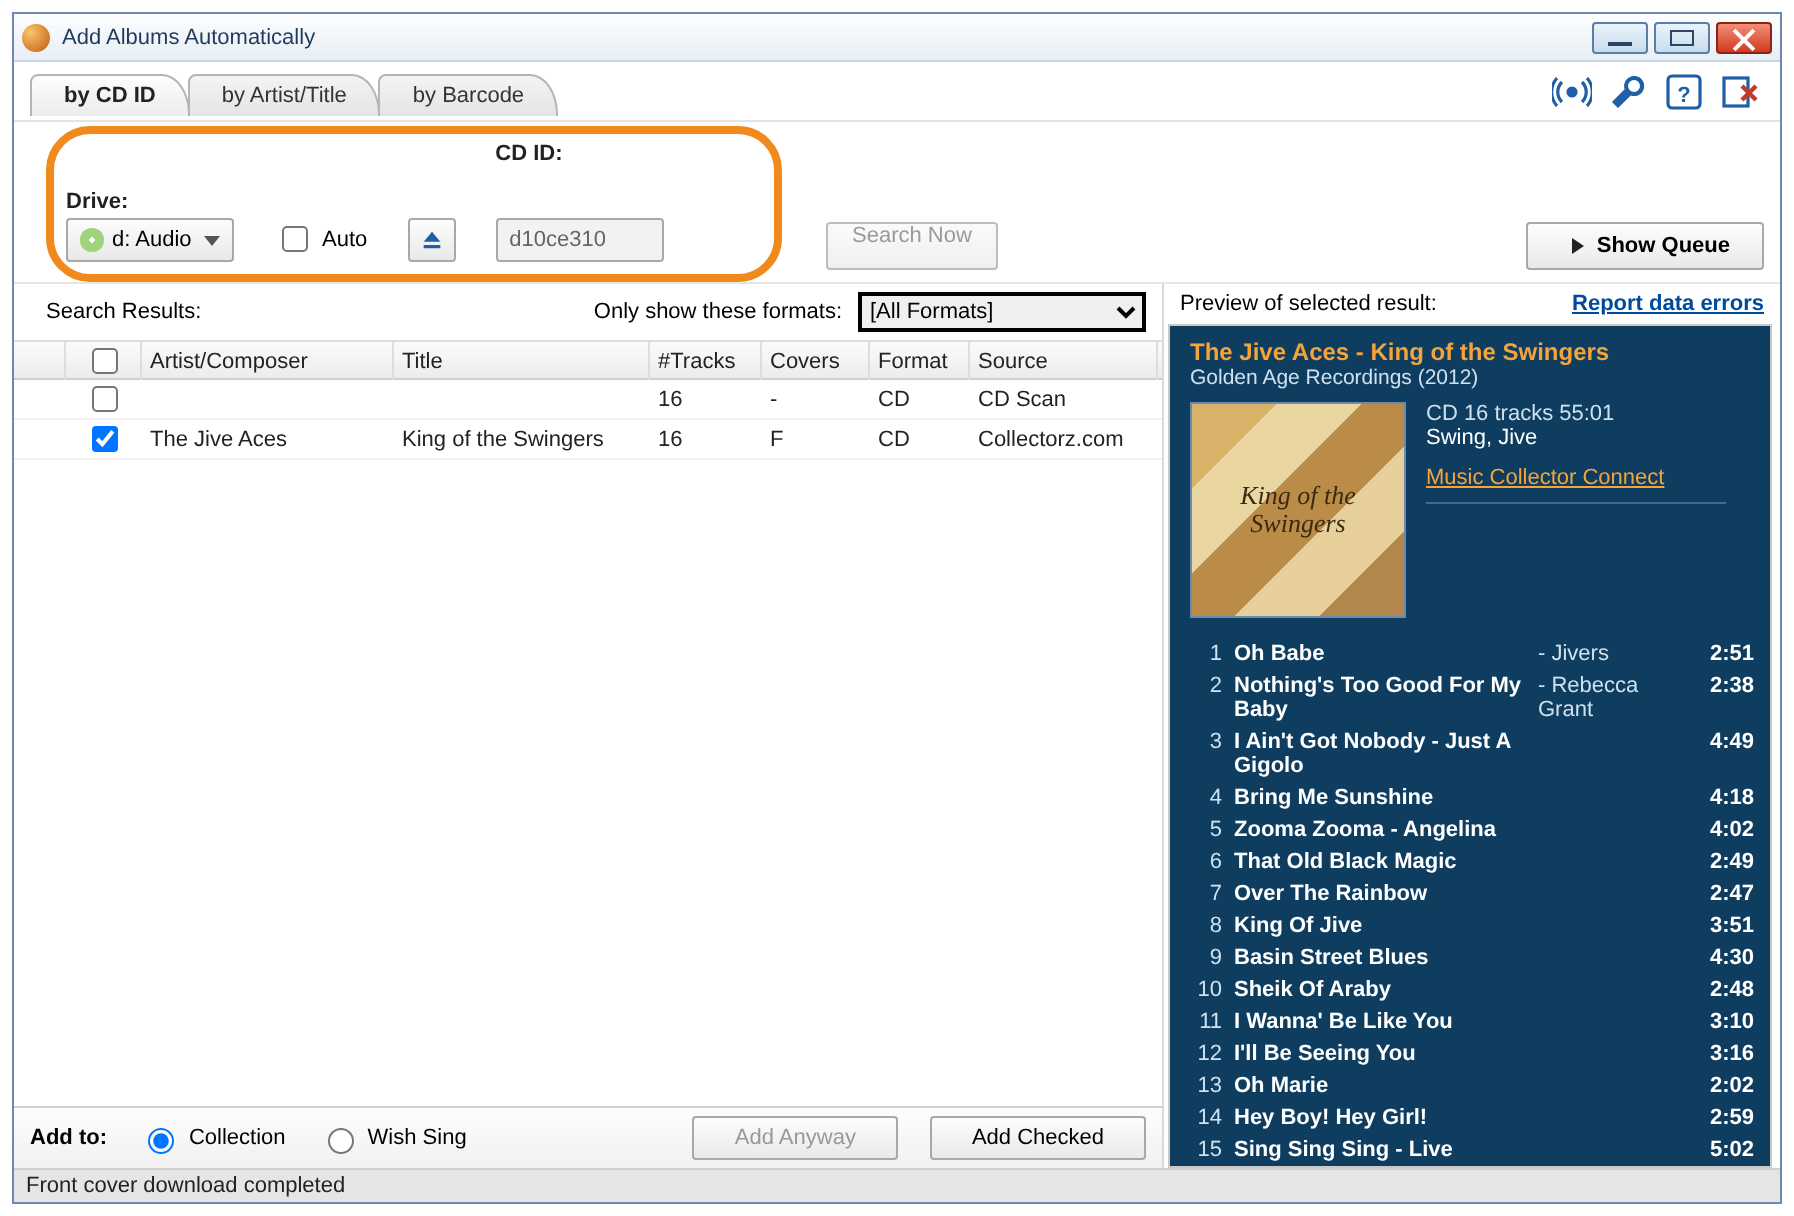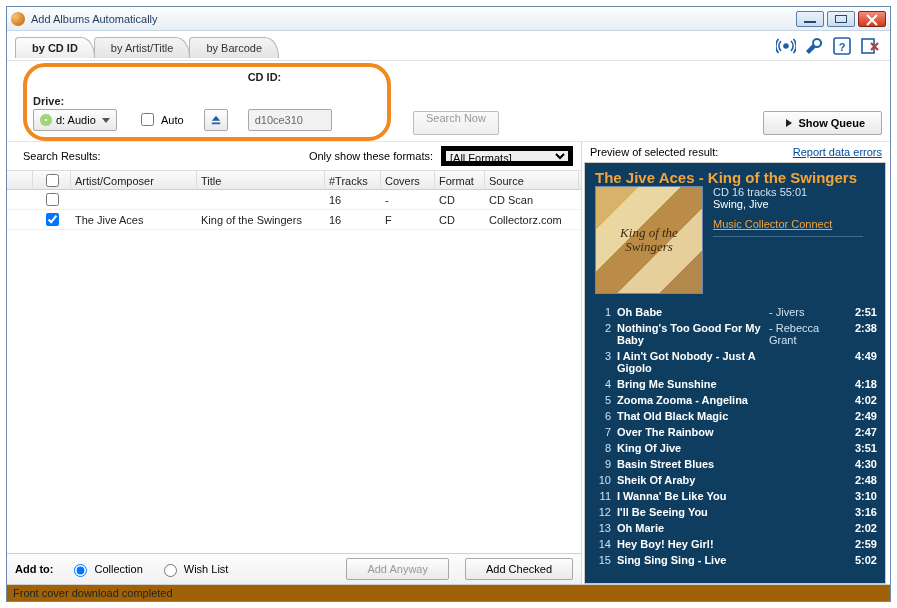--- a/index.html
+++ b/index.html
@@ -37,53 +37,53 @@
 
 .top-controls-row { display:flex; align-items:flex-end; padding: 0 8px; }
 .searchnow { margin-left: 14px; height:24px; border:1px solid #bdbdbd; background:linear-gradient(#fafafa,#efefef); color:#9a9a9a; padding:0 12px; border-radius:2px; margin-bottom:6px;}
 .showqueue { margin-left:auto; height:24px; border:1px solid #a8a8a8; background:linear-gradient(#fdfdfd,#e9e9e9); padding:0 16px 0 22px; border-radius:2px; margin-bottom:6px; display:flex; align-items:center; gap:6px; font-weight:bold;}
 .showqueue .arrow { border-top:4px solid transparent; border-bottom:4px solid transparent; border-left:6px solid #222; }
 
 .main { flex:1; display:flex; overflow:hidden; border-top:1px solid #e6e6e6;}
 .left { flex:1; display:flex; flex-direction:column; border-right:1px solid #d9d9d9; }
 .formatbar { display:flex; align-items:center; gap:8px; padding:4px 8px;}
 .formatbar .spacer{flex:1;}
-.formatbar select { height:20px; border:5px solid #000000; width:132px; }
+.formatbar select { height:20px; border:2px solid #000000; width:144px; }
 .srlabel{ font-weight:normal; padding:2px 8px;}
 .gridhead, .gridrow { display:grid; grid-template-columns: 24px 38px 126px 128px 56px 54px 50px 1fr; align-items:center; }
 .gridhead { background: linear-gradient(#fbfbfb,#ececec); border-top:1px solid #dcdcdc; border-bottom:1px solid #cfcfcf; height:20px; padding:0 2px; color:#222; }
 .gridhead > div { border-right:1px solid #ddd; padding:0 4px; height:100%; display:flex; align-items:center;}
 .gridrow { height:20px; border-bottom:1px solid #f1f1f1; padding:0 2px; color:#222; }
 .gridrow > div { padding:0 4px; }
 .gridrow .cb, .gridhead .cb { display:flex; justify-content:center;}
 .gridrow input[type=checkbox], .gridhead input[type=checkbox]{ width:13px; height:13px; }
 .leftfill{flex:1; background:#fff;}
 .addbar { border-top:1px solid #cfcfcf; padding:4px 8px; display:flex; align-items:center; gap:16px; background:linear-gradient(#fdfdfd,#f1f1f1);}
 .addbar .radio { display:flex; align-items:center; gap:4px;}
 .addbar .spacer{flex:1;}
 .addbar .btn { padding:0 20px;}
 
 .right { width: 308px; display:flex; flex-direction:column; }
 .right-head { display:flex; align-items:center; padding:4px 8px;}
-.right-head .link { color:#004a9c; text-decoration:underline; margin-left:auto; font-weight:normal;}
+.right-head .link { color:#004a9c; text-decoration:underline; margin-left:auto; font-weight:bold;}
 .preview { flex:1; background:#0e3d60; color:#fff; overflow:hidden; display:flex; flex-direction:column; margin:0 4px 0 2px; border:1px solid #c9c9c9;}
 .preview-top { padding:6px 10px 0 10px; }
-.ptitle{ color:#f4a43a; font-weight:bold; font-size:15px;}
+.ptitle{ color:#f4a43a; font-weight:bold; font-size:12px;}
 .psub{ color:#cfe1ee; font-size:10.5px; padding-bottom:6px;}
 .albumrow { display:flex; gap:10px; padding:0 10px 8px 10px; }
 .cover { width:108px; height:108px; background: linear-gradient(135deg,#d9b26a 0 20%, #e9d6a1 20% 40%, #bb8c48 40% 60%, #e6cf9a 60% 80%, #b3884d 80% 100%); border:1px solid #6b8aad; position:relative; display:flex; align-items:center; justify-content:center; color:#3a2a10; font-family: Georgia, serif; font-style:italic; text-align:center; font-size:13px; line-height:1.1;}
 .meta { font-size:10.5px; color:#cfe1ee;}
 .meta .genres{color:#fff; font-weight:normal;}
 .meta .mcc { color:#f4a43a; text-decoration:underline; display:inline-block; margin-top:8px; border-bottom:1px solid #3f6b8d; padding-bottom:6px; width:150px;}
 .tracks { flex:1; overflow:auto; padding:2px 8px 4px 8px;}
 .trow { display:grid; grid-template-columns: 18px 1fr 68px 34px; gap:6px; color:#fff; font-weight:bold; font-size:10.5px; padding:2px 0; }
 .trow .artistcol{ color:#cfe1ee; font-weight:normal;}
 .trow .num{ text-align:right; color:#cfe1ee; font-weight:normal;}
 .trow .dur{ text-align:right;}
-.status { border-top:1px solid #cfcfcf; padding:2px 6px; color:#222; background:#a16207;}
+.status { border-top:1px solid #cfcfcf; padding:2px 6px; color:#222; background:#e5e5e5;}
 </style>
 </head>
 <body>
 
 <div class="window">
   <div class="titlebar">
     <div class="app-icon"></div>
     <div class="title">Add Albums Automatically</div>
     <div class="winbtn min"></div>
     <div class="winbtn max"></div>
@@ -209,36 +209,37 @@
         </div>
       <div class="leftfill"></div>
       <div class="addbar">
         <span style="font-weight:bold;">Add to:</span>
         <label class="radio">
             <input type="radio" name="at" checked="" style=""> 
             <span>Collection</span>
           </label>
         <label class="radio">
             <input type="radio" name="at" style=""> 
-            <span>Wish List</span>
+            <span>Wish Sing</span>
           </label>
         <div class="spacer"></div>
         <div class="btn" style="color:#999;">Add Anyway</div>
         <div class="btn">Add Checked</div>
       </div>
     </div>
 
     <div class="right">
       <div class="right-head">
         <span>Preview of selected result:</span>
         <a class="link">Report data errors</a>
       </div>
       <div class="preview">
         <div class="preview-top">
           <div class="ptitle">The Jive Aces - King of the Swingers</div>
+          <div class="psub">Golden Age Recordings (2012)</div>
         </div>
         <div class="albumrow">
           <div class="cover">King of the Swingers</div>
           <div class="meta">
             <div>CD 16 tracks 55:01</div>
             <div class="genres">Swing, Jive</div>
             <a class="mcc">Music Collector Connect</a>
           </div>
         </div>
         <div class="tracks" id="tracks">

